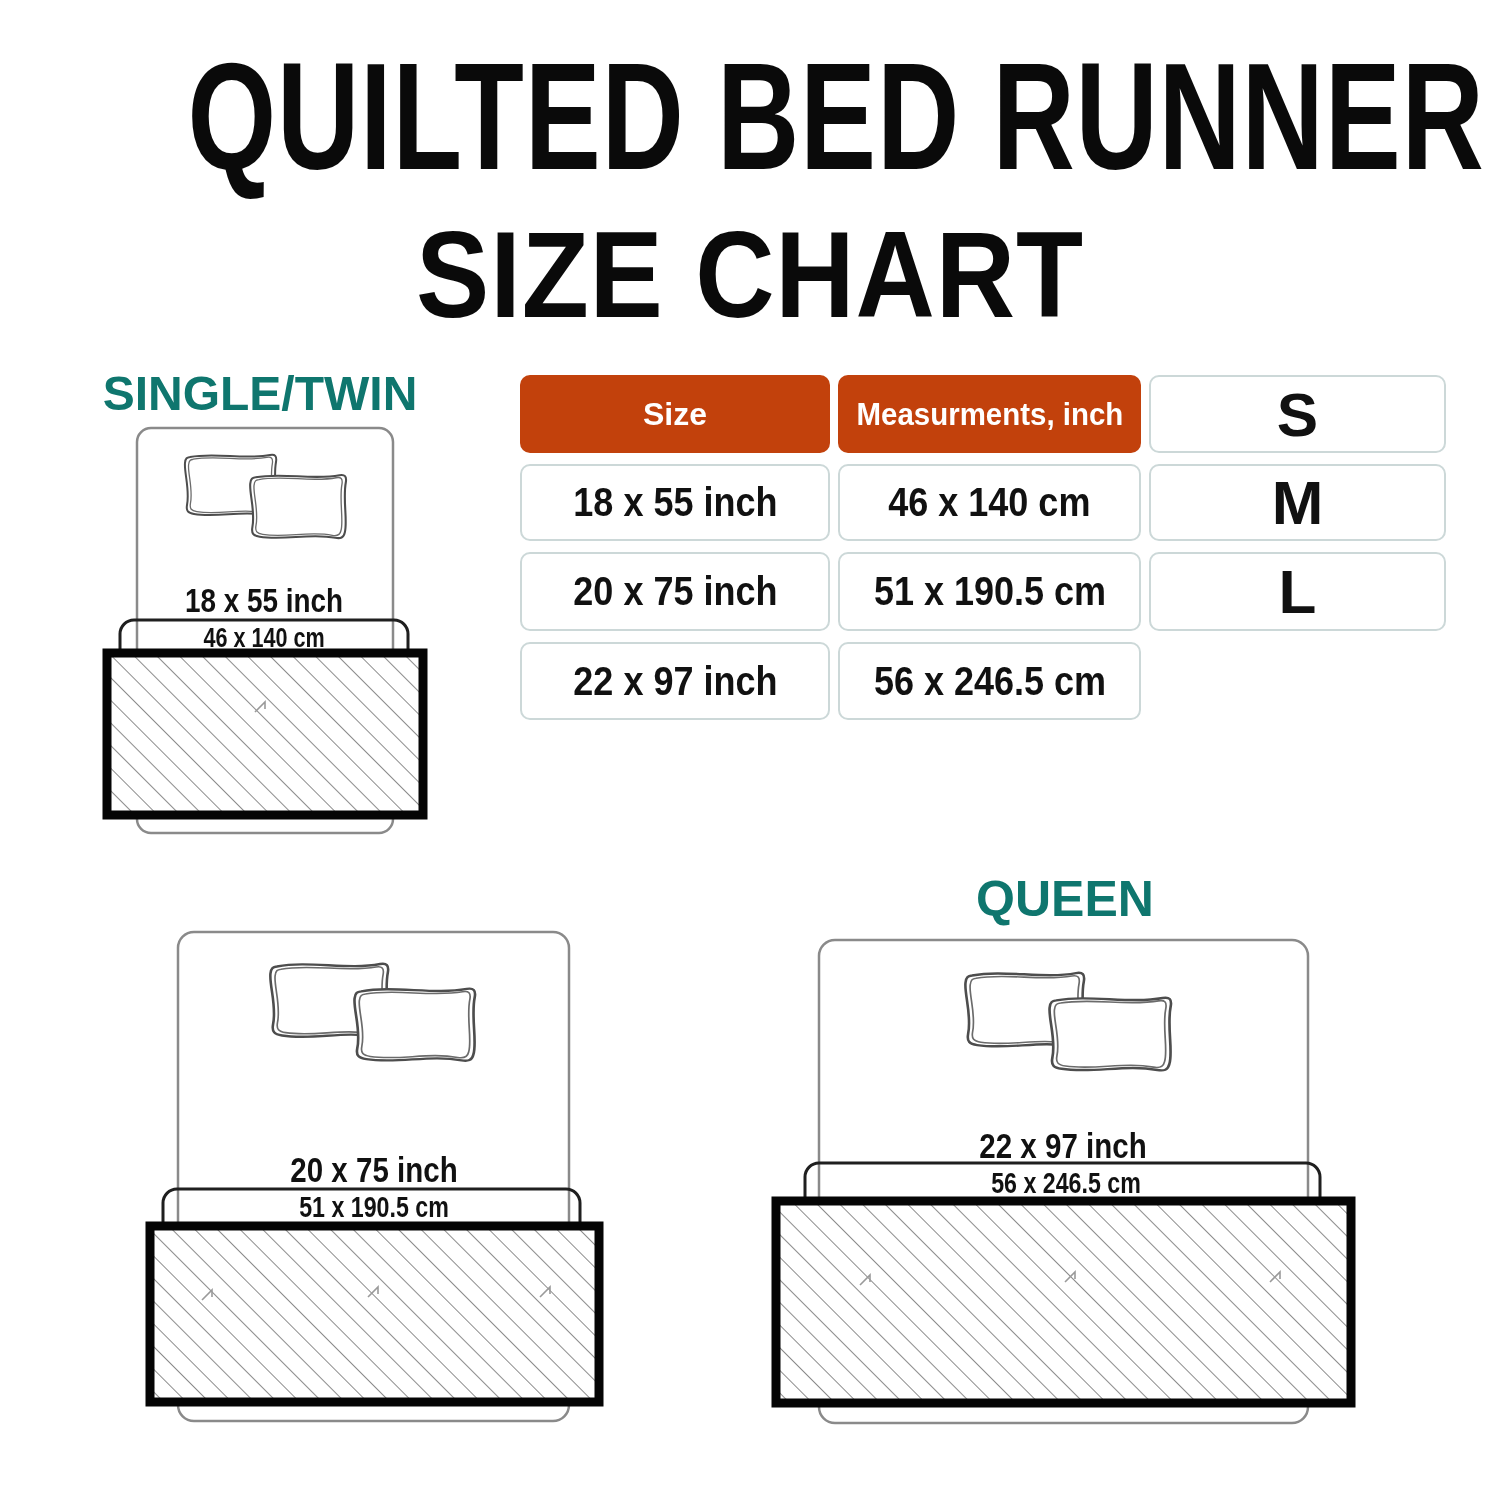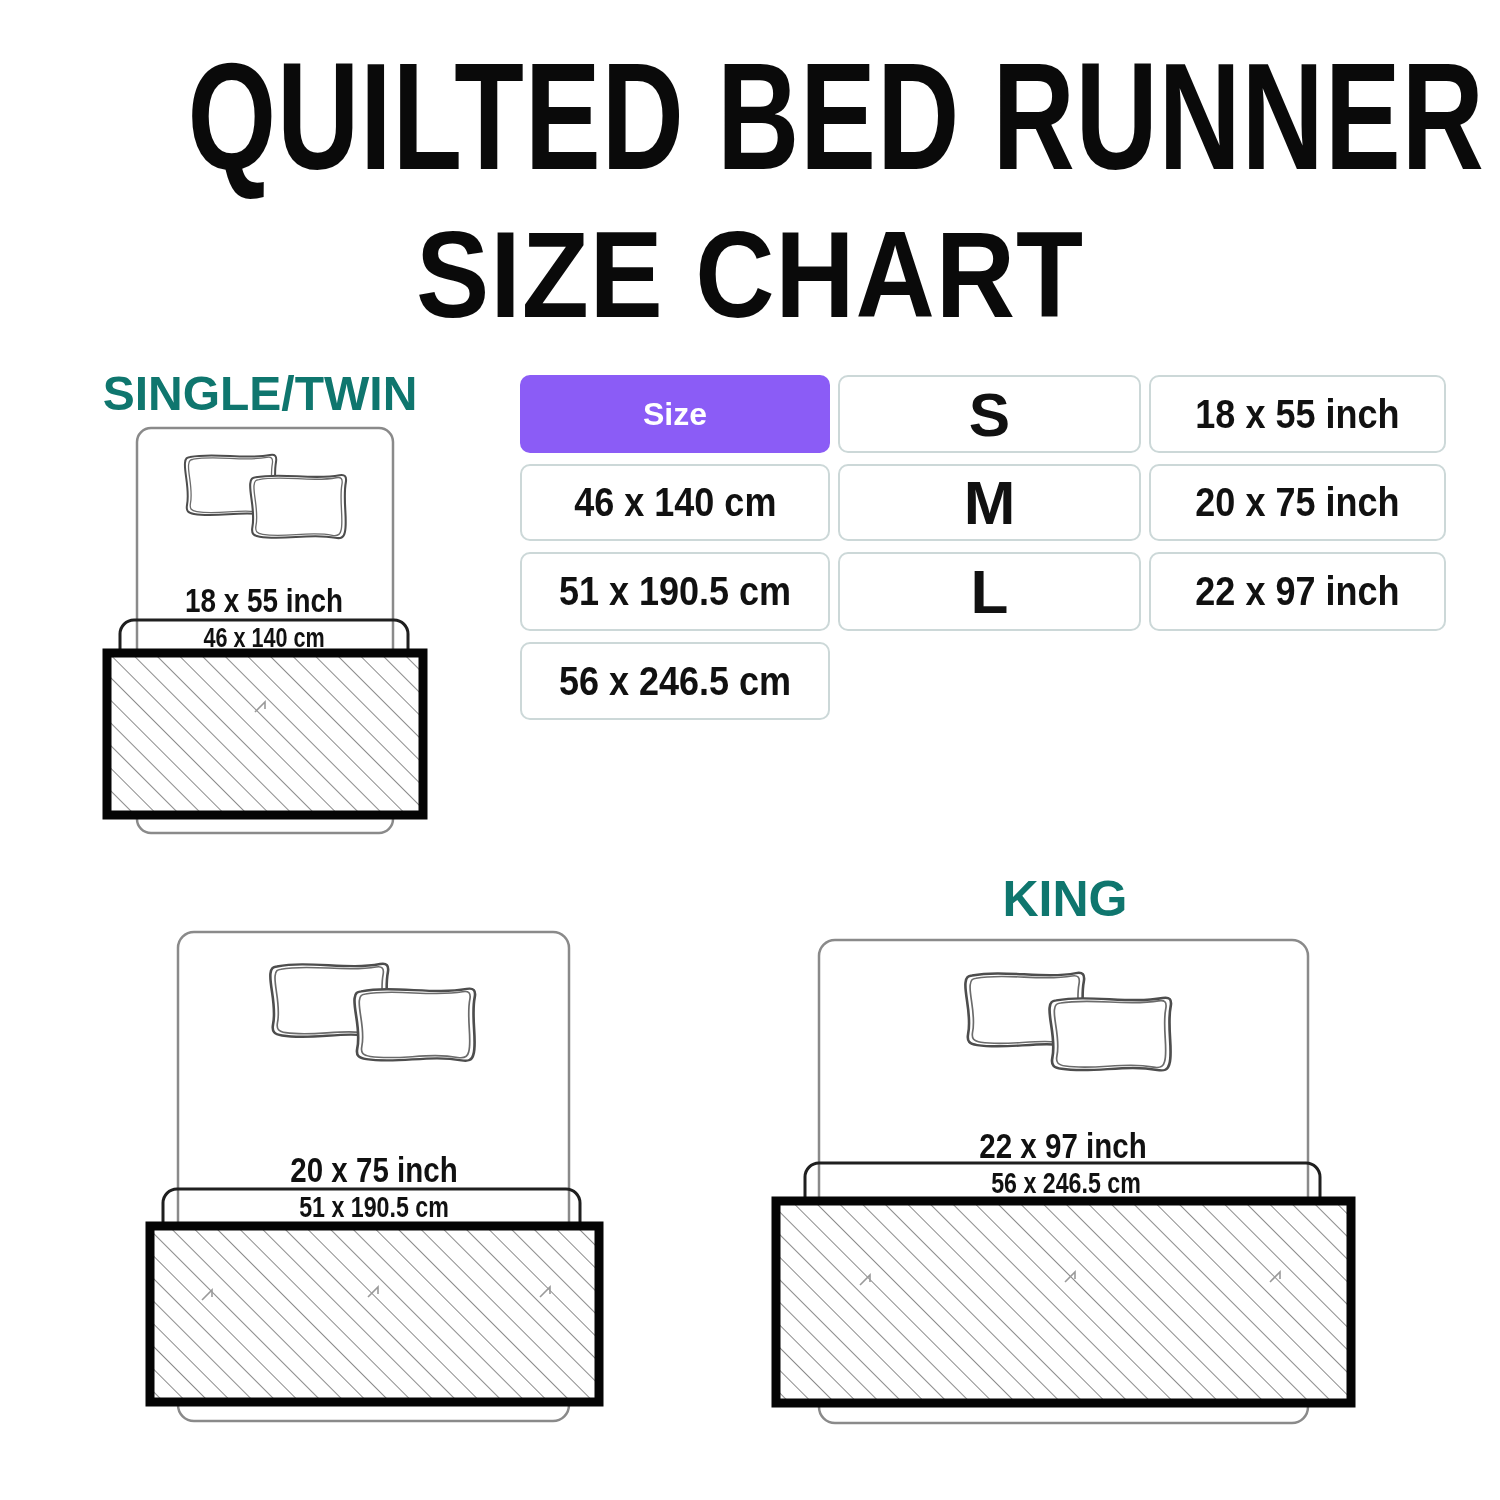--- a/index.html
+++ b/index.html
@@ -34,21 +34,21 @@
 
   
   .size-table{
     position:absolute; left:520px; top:375px;
     display:grid;
     grid-template-columns:310px 303px 297px;
     grid-template-rows:78px 77px 79px 78px;
     column-gap:8px; row-gap:11px;
   }
   .th{
-    background:#8b5cf6; border-radius:10px;
+    background:#c2410c; border-radius:10px;
     display:flex; align-items:center; justify-content:center;
     color:#fff; font-weight:bold; font-size:32px; white-space:nowrap;
   }
   .td{
     background:#fff; border:2px solid #ccd8d8; border-radius:10px;
     display:flex; align-items:center; justify-content:center;
     color:#111; font-weight:bold; white-space:nowrap;
   }
   .td-size{font-size:62px;}
   .td-val{font-size:40px;}
@@ -91,25 +91,28 @@
       <path id="stitchP" d="m 0,10 10,-10 0,7"></path>
     </defs>
   </svg>
 
   <div class="title">
     <div class="title-line1">QUILTED BED RUNNER</div>
     <div class="title-line2">SIZE CHART</div>
   </div>
 
   <div class="sec-heading sec-single">SINGLE/TWIN</div>
-  <div class="sec-heading sec-king">KING</div>
+  <div class="sec-heading sec-king">QUEEN</div>
 
   <div class="size-table">
     <div class="th">
         <span>Size</span>
+      </div>
+    <div class="th">
+        <span class="cond88">Measurments, inch</span>
       </div>
 
     <div class="td td-size">
         <span>S</span>
       </div>
     <div class="td td-val">
         <span class="cond">18 x 55 inch</span>
       </div>
     <div class="td td-val">
         <span class="cond">46 x 140 cm</span>

